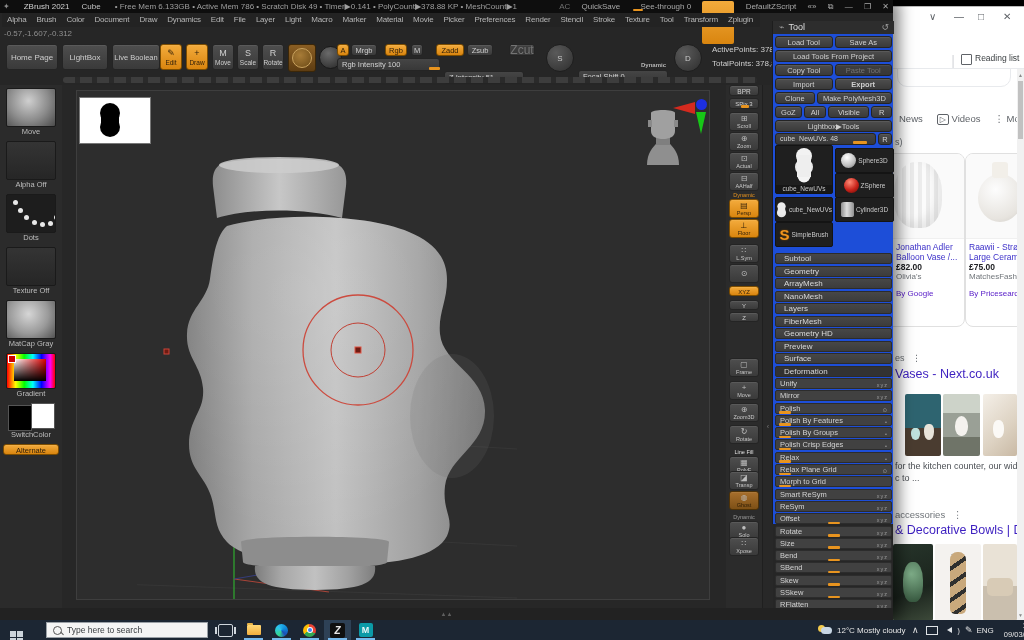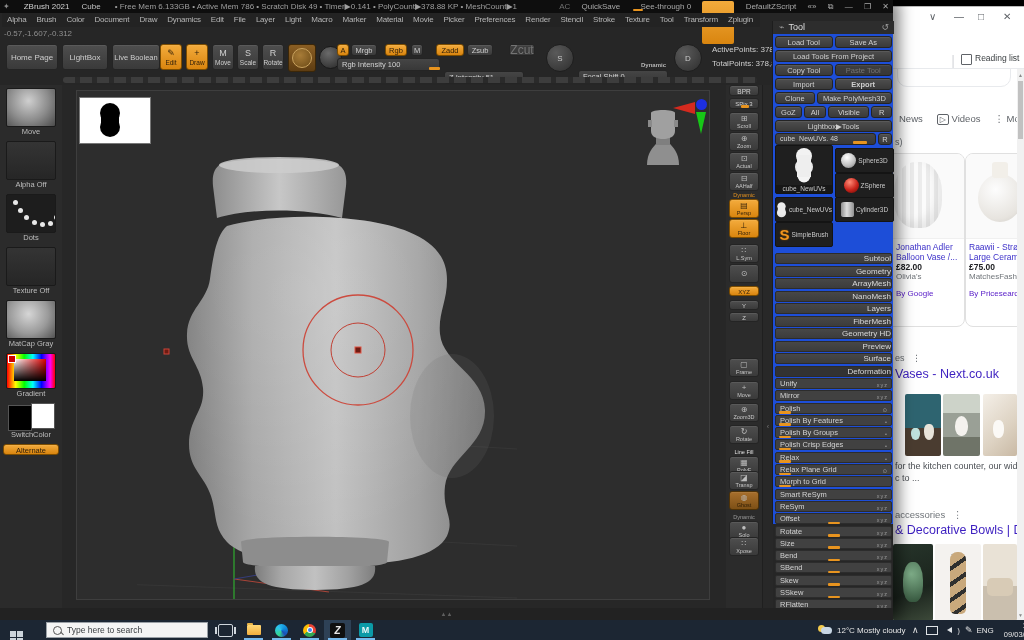--- a/index.html
+++ b/index.html
@@ -79,21 +79,21 @@
   #tp-slider-row{left:2px;top:112px;width:117px;height:12px;display:flex;gap:2px;}
   .tp-thumb{position:absolute;background:#1f1f1f;border:1px solid #141414;border-radius:2px;display:flex;flex-direction:column;align-items:center;justify-content:flex-end;overflow:hidden;}
   .tp-lbl{font-size:6.5px;color:#c9c9c9;line-height:8px;white-space:nowrap;}
   .art{position:relative;}
   .art.sphere-white{width:15px;height:15px;border-radius:50%;background:radial-gradient(circle at 40% 30%,#fff,#bdbdbd 60%,#6f6f6f);}
   .art.sphere-red{width:15px;height:15px;border-radius:50%;background:radial-gradient(circle at 38% 28%,#ff8a76,#c9231a 55%,#5e0803);}
   .art.cylinder{width:13px;height:15px;background:linear-gradient(90deg,#8e8e8e,#dedede 45%,#909090);border-radius:3px/2px;}
   .art.simplebrush{font-size:15px;font-weight:bold;color:#f0941e;text-shadow:0 0 2px #7d4a00;line-height:15px;}
   #tool-sections{left:2px;top:232px;width:117px;}
   .sec-row{height:11px;margin-bottom:1.5px;background:linear-gradient(#474747,#3c3c3c);border-radius:2px;border:1px solid #2c2c2c;
-    font-size:8px;color:#d8d8d8;line-height:10px;padding-left:8px;box-sizing:border-box;text-align:right;}
+    font-size:8px;color:#d8d8d8;line-height:10px;padding-left:8px;box-sizing:border-box;}
   .sec-row.open{background:#323232;}
   .df-row{position:relative;height:11px;margin-bottom:1.3px;background:#414141;border:1px solid #2c2c2c;border-radius:2px;
     font-size:7.5px;color:#d2d2d2;line-height:10px;padding-left:4px;box-sizing:border-box;overflow:visible;}
   .df-row .adorn{position:absolute;right:3px;top:1px;font-size:5.5px;color:#9a9a9a;letter-spacing:1px;}
   .df-row .mk{position:absolute;bottom:-1px;width:12px;height:2.5px;background:#e8941f;border-radius:1px;}
   
   #browser{left:893px;top:6px;width:131px;height:614px;background:#fff;z-index:0;overflow:hidden;border-top:1px solid #bbb;}
   .bw-ctl{color:#5f6368;font-size:10px;}
   .bw-addr{font-size:9px;color:#202124;white-space:nowrap;}
   .avatar{width:13px;height:13px;border-radius:50%;background:#5f6368;position:relative;}

